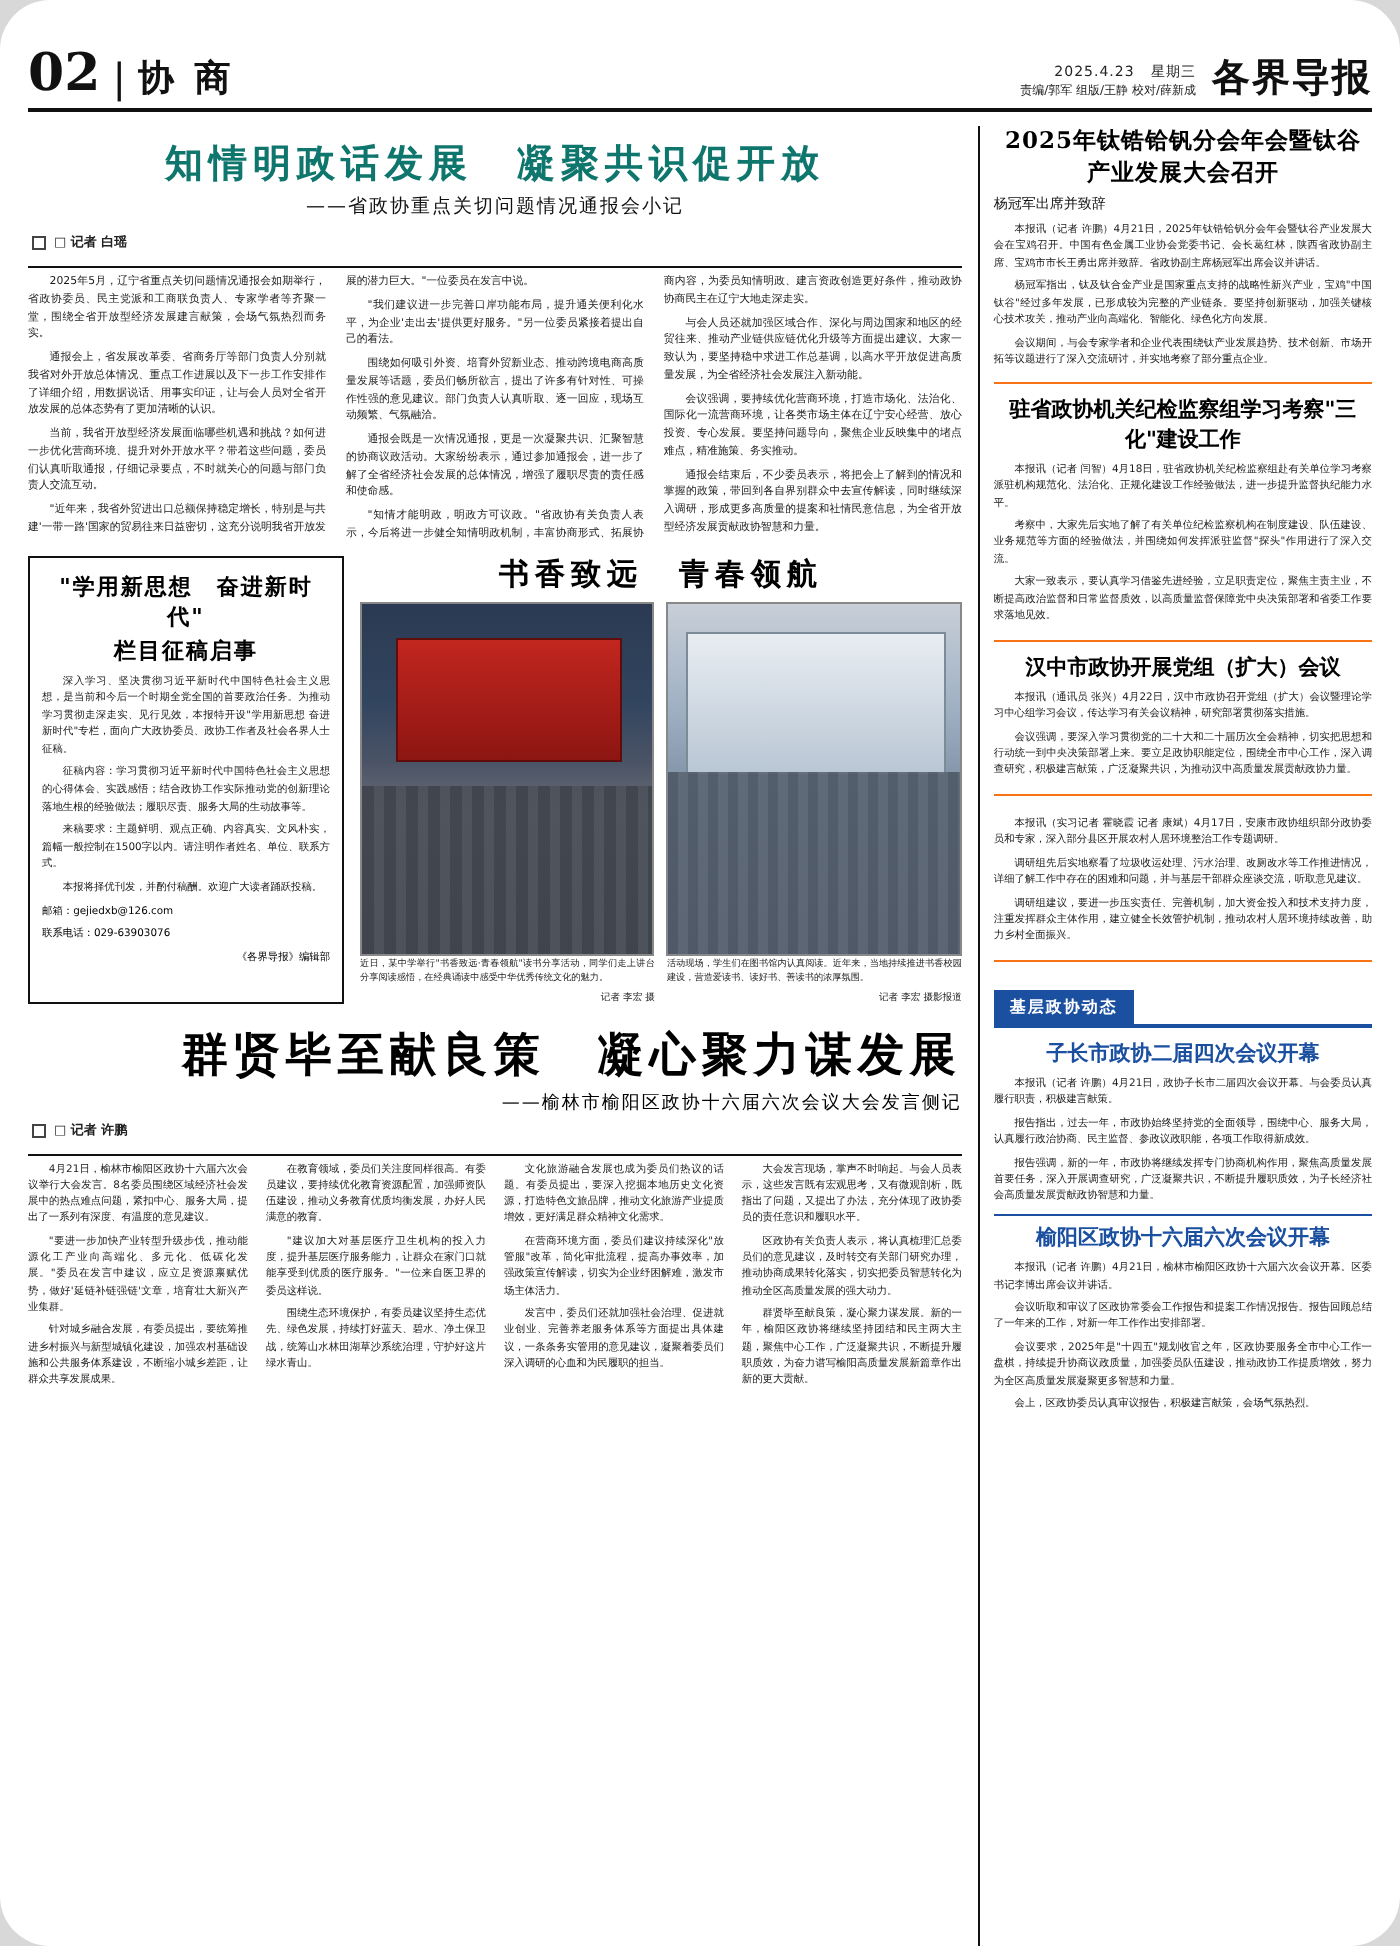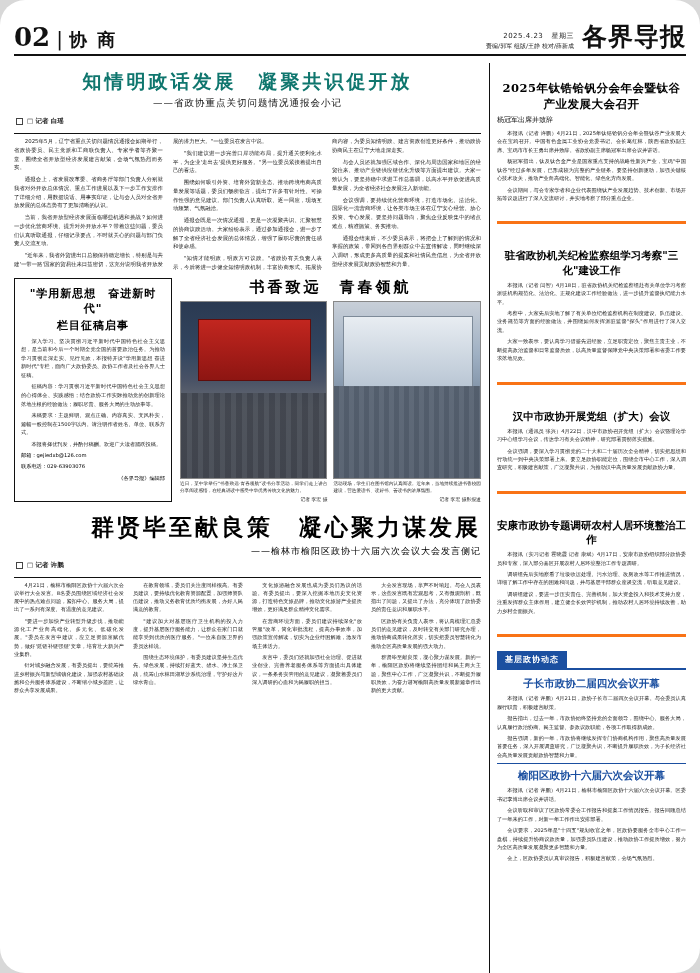--- a/index.html
+++ b/index.html
@@ -11,21 +11,21 @@
   
   .masthead{display:flex;align-items:flex-end;justify-content:space-between;
     border-bottom:2px solid #111;padding-bottom:4px;height:40px;}
   .mh-left{display:flex;align-items:flex-end;gap:6px;}
   .mh-pageno{font-family:"DejaVu Serif","Liberation Serif",serif;font-size:26px;font-weight:bold;line-height:1;color:#111;}
   .mh-sep{font-size:20px;color:#111;line-height:1;padding-bottom:1px;}
   .mh-sect{font-size:18px;font-weight:bold;color:#111;line-height:1;letter-spacing:2px;padding-bottom:1px;}
   .mh-right{display:flex;align-items:flex-end;gap:8px;}
   .mh-meta{text-align:right;font-size:6px;color:#222;line-height:1.5;}
   .mh-meta .d1{font-size:7px;letter-spacing:.5px;}
-  .mh-logo{font-family:"DejaVu Serif","Liberation Serif",serif;font-size:25px;font-weight:bold;
+  .mh-logo{font-family:"DejaVu Serif","Liberation Serif",serif;font-size:19px;font-weight:bold;
      color:#111;letter-spacing:1px;line-height:1;padding-bottom:1px;}
   
   .body-wrap{display:flex;gap:8px;margin-top:7px;height:916px;}
   .left-col{width:474px;display:flex;flex-direction:column;}
   .right-col{width:192px;display:flex;flex-direction:column;border-left:1px solid #111;padding-left:7px;}
   
   .head-main{text-align:center;padding:2px 0 0 0;}
   .head-main h1{font-family:Liberation Serif, serif;font-size:19px;font-weight:bold;
      margin:4px 0 2px 0;letter-spacing:3px;color:#0f766e;}
   .head-sub{font-size:9.5px;color:#111;margin-bottom:4px;letter-spacing:1px;}
@@ -66,21 +66,21 @@
   .img.p2::before{content:"";position:absolute;left:6%;top:8%;width:88%;height:40%;
      background:linear-gradient(180deg,#e8edf2,#b9c6d4);border:1px solid #7d8a98;}
   .img.p2::after{content:"";position:absolute;left:0;bottom:0;width:100%;height:52%;
      background:repeating-linear-gradient(90deg,#4e5866 0 5px,#5c6674 5px 10px);opacity:.9;}
   
   .head2{text-align:right;margin-top:8px;}
   .head2 h2{font-family:"DejaVu Serif","Liberation Serif",serif;font-size:23px;font-weight:bold;
      margin:2px 0 2px 0;letter-spacing:3px;}
   .head2 .sub{font-size:9px;letter-spacing:1px;}
   
-  .r-art{border-bottom:3px solid #f97316;padding-bottom:16px;margin-bottom:6px;margin-top:18px;}
+  .r-art{border-bottom:1px solid #f97316;padding-bottom:4px;margin-bottom:6px;}
   .r-art:last-child{border-bottom:0;}
   .r-title{font-family:"DejaVu Serif","Liberation Serif",serif;font-weight:bold;color:#000;
      text-align:center;line-height:1.35;}
   .t-big{font-size:11.5px;letter-spacing:.5px;}
   .t-mid{font-size:10.5px;}
   .r-sub{font-size:7px;text-align:left;margin:3px 0 4px 0;color:#111;}
   .r-txt{font-size:5.2px;line-height:1.62;text-align:justify;color:#1a1a1a;}
   .r-txt p{margin:0 0 3px 0;text-indent:2em;}
   .sec-badge{display:inline-block;background:#1b4fa0;color:#fff;font-size:8px;font-weight:bold;
      padding:3px 8px;letter-spacing:1px;}
@@ -220,21 +220,20 @@
 
       <div class="r-art">
         <div class="r-title t-mid">汉中市政协开展党组（扩大）会议</div>
         <div class="r-txt" style="margin-top:4px">
           <p>本报讯（通讯员 张兴）4月22日，汉中市政协召开党组（扩大）会议暨理论学习中心组学习会议，传达学习有关会议精神，研究部署贯彻落实措施。</p>
           <p>会议强调，要深入学习贯彻党的二十大和二十届历次全会精神，切实把思想和行动统一到中央决策部署上来。要立足政协职能定位，围绕全市中心工作，深入调查研究，积极建言献策，广泛凝聚共识，为推动汉中高质量发展贡献政协力量。</p>
         </div>
       </div>
 
       <div class="r-art">
-        <div class="r-title t-mid">安康市政协专题调研农村人居环境整治工作</div>
         <div class="r-txt" style="margin-top:4px">
           <p>本报讯（实习记者 霍晓霞 记者 康斌）4月17日，安康市政协组织部分政协委员和专家，深入部分县区开展农村人居环境整治工作专题调研。</p>
           <p>调研组先后实地察看了垃圾收运处理、污水治理、改厕改水等工作推进情况，详细了解工作中存在的困难和问题，并与基层干部群众座谈交流，听取意见建议。</p>
           <p>调研组建议，要进一步压实责任、完善机制，加大资金投入和技术支持力度，注重发挥群众主体作用，建立健全长效管护机制，推动农村人居环境持续改善，助力乡村全面振兴。</p>
         </div>
       </div>
 
       <div>
         <div class="sec-badge-wrap">
           <span class="sec-badge">基层政协动态</span>

